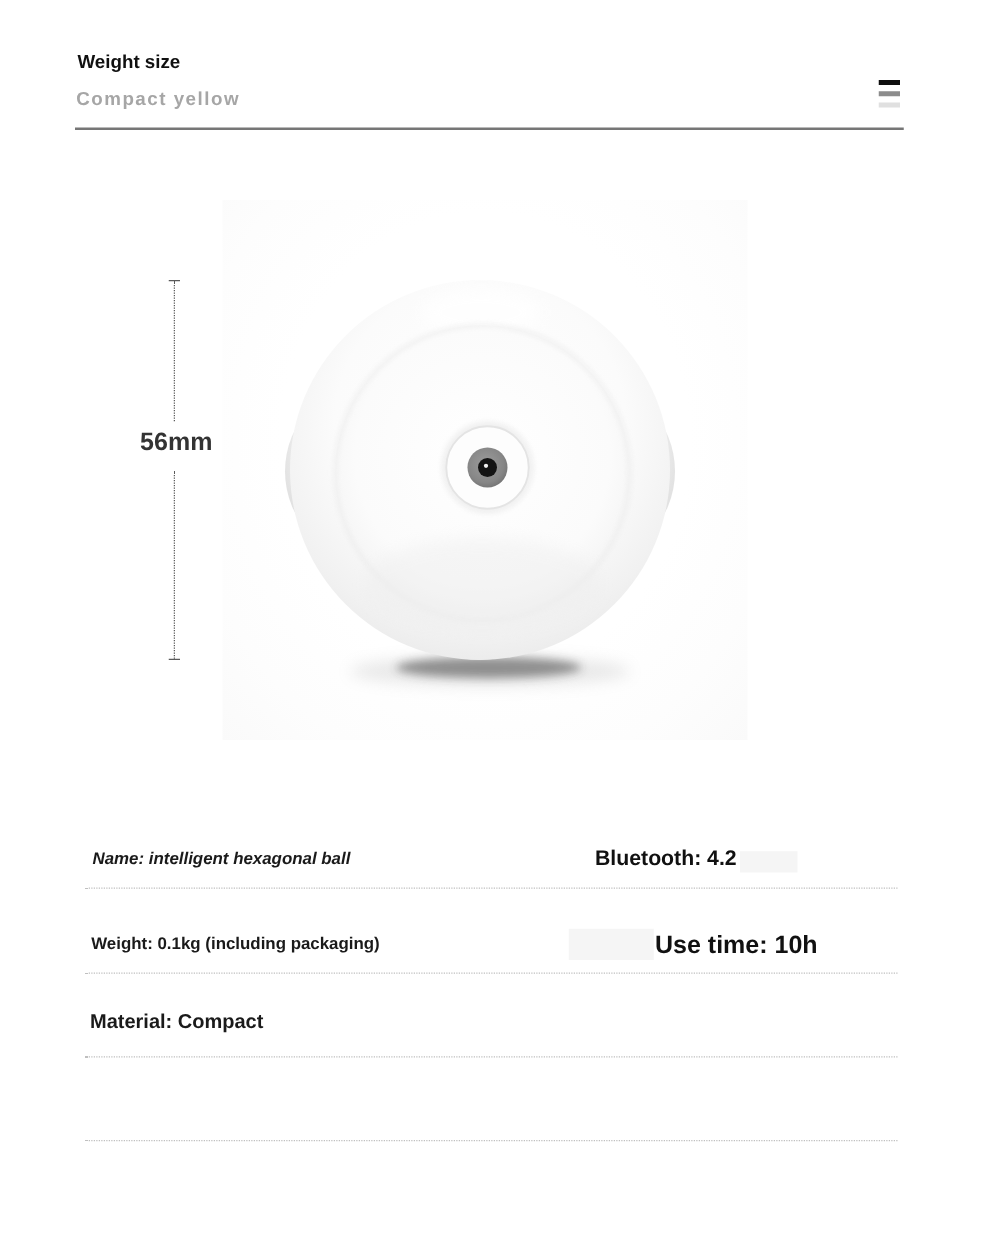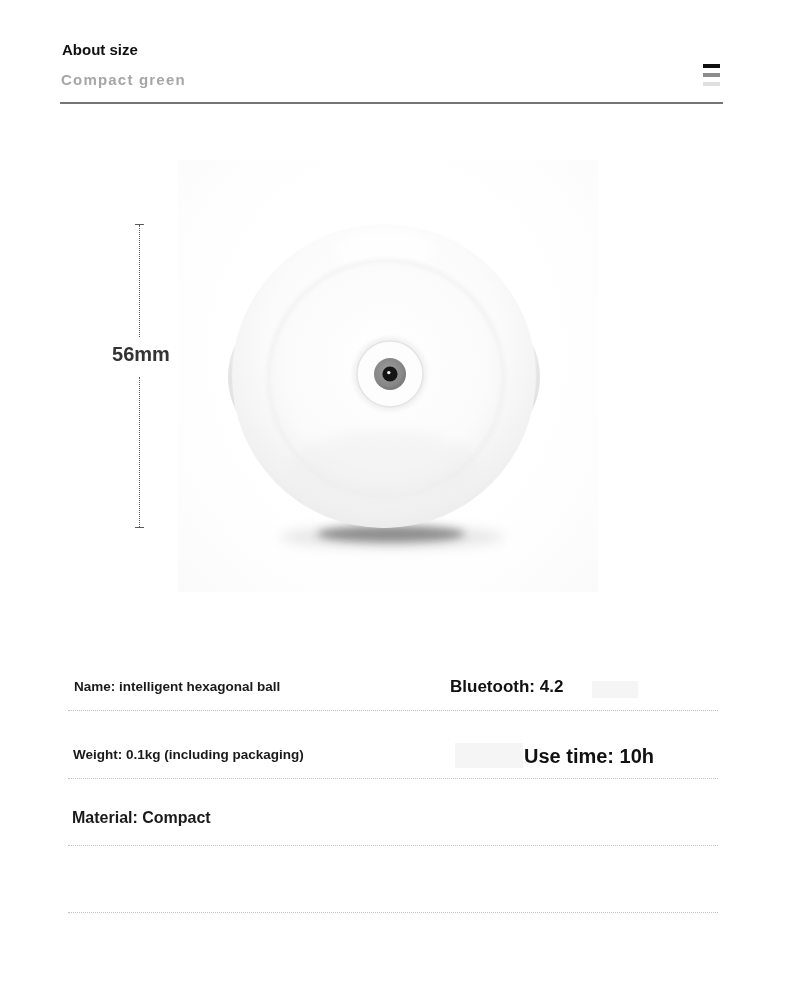--- a/index.html
+++ b/index.html
@@ -26,40 +26,40 @@
   .dim-cap.bot{left:135px;top:527px;}
   .dim-seg{position:absolute;width:0;border-left:1px dotted #5a5a5a;left:139px;}
   .dim-seg.top{top:225px;height:112px;}
   .dim-seg.bot{top:377px;height:150px;}
   .dim-label{position:absolute;left:101px;top:343px;width:80px;text-align:center;
              font-size:20px;font-weight:700;color:#333333;}
 
   
   .spec-left{position:absolute;font-weight:700;color:#1a1a1a;white-space:nowrap;}
   .spec-right{position:absolute;font-weight:700;color:#111111;white-space:nowrap;}
-  .r1-left{left:74px;top:679px;font-size:13.5px;}
-  .r1-right{left:450px;top:677px;font-size:17px;}
+  .r1-left{left:74px;top:679px;font-size:13.5px;font-style:italic;}
+  .r1-right{left:476px;top:677px;font-size:17px;}
   .r2-left{left:73px;top:747px;font-size:13.5px;text-align:center;}
   .r2-right{left:524px;top:745px;font-size:20px;}
   .r3-left{left:72px;top:809px;font-size:16px;}
   .r4-left{left:72px;top:879px;font-size:13.5px;}
   .sep{position:absolute;left:68px;width:650px;height:0;border-top:1px dotted #bfbfbf;}
   .sep.s1{top:710px;} .sep.s2{top:778px;} .sep.s3{top:845px;} .sep.s4{top:912px;}
 
   .wm{position:absolute;background:#f5f5f5;}
   .wm.w1{left:592px;top:681px;width:46px;height:17px;}
   .wm.w2{left:455px;top:743px;width:68px;height:25px;}
 </style>
 </head>
 <body>
 
 <div class="page">
 
-  <div class="hdr-title">About size</div>
-  <div class="hdr-subtitle">Compact green</div>
+  <div class="hdr-title">Weight size</div>
+  <div class="hdr-subtitle">Compact yellow</div>
   <div class="menu">
     <span class="bar b1"></span>
     <span class="bar b2"></span>
     <span class="bar b3"></span>
   </div>
   <div class="hdr-rule"></div>
 
   <div class="photo-bg"></div>
 
   <svg class="ball-svg" viewBox="178 160 420 432" xmlns="http://www.w3.org/2000/svg">

